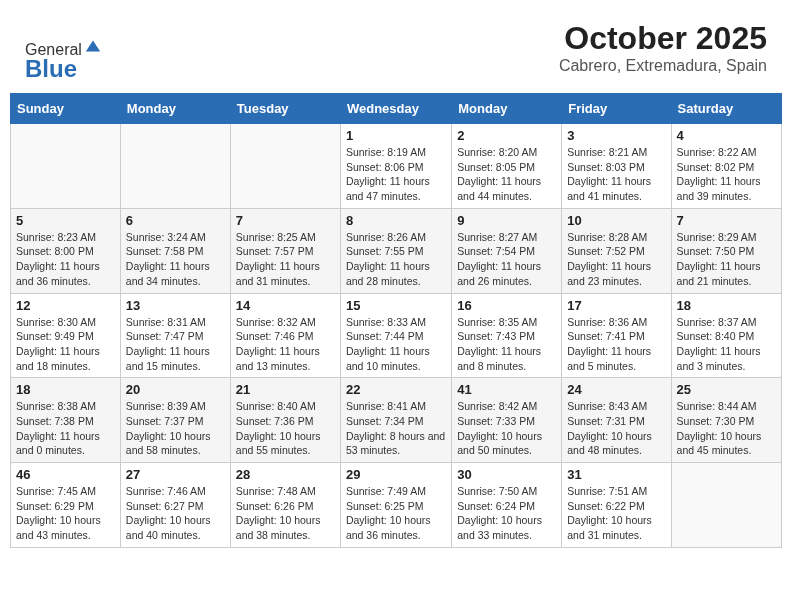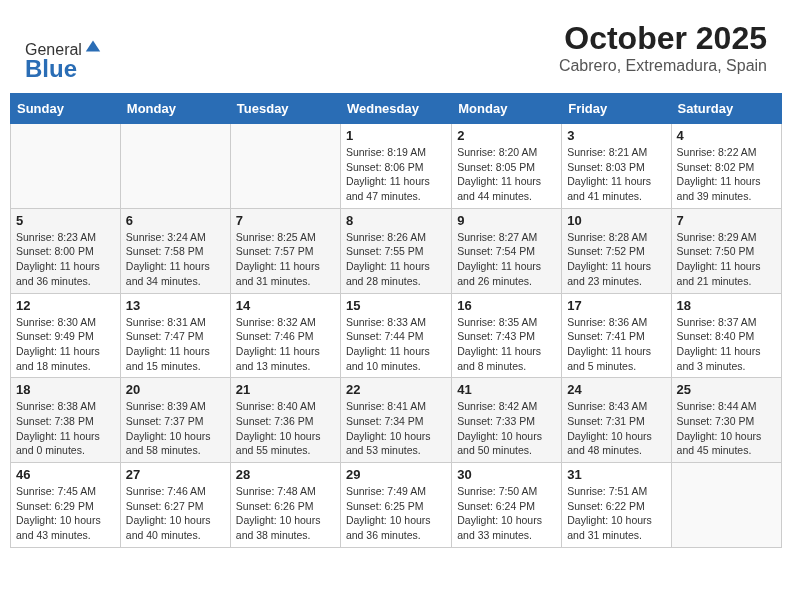--- a/index.html
+++ b/index.html
@@ -253,21 +253,21 @@
         <td>
           <span class="day-number">21</span>
           <div class="day-info">Sunrise: 8:40 AM</div>
           <div class="day-info">Sunset: 7:36 PM</div>
           <div class="day-info">Daylight: 10 hours and 55 minutes.</div>
         </td>
         <td>
           <span class="day-number">22</span>
           <div class="day-info">Sunrise: 8:41 AM</div>
           <div class="day-info">Sunset: 7:34 PM</div>
-          <div class="day-info">Daylight: 10 hours and 53 minutes.</div>
+          <div class="day-info">Daylight: 8 hours and 53 minutes.</div>
         </td>
         <td>
           <span class="day-number">41</span>
           <div class="day-info">Sunrise: 8:42 AM</div>
           <div class="day-info">Sunset: 7:33 PM</div>
           <div class="day-info">Daylight: 10 hours and 50 minutes.</div>
         </td>
         <td>
           <span class="day-number">24</span>
           <div class="day-info">Sunrise: 8:43 AM</div>

